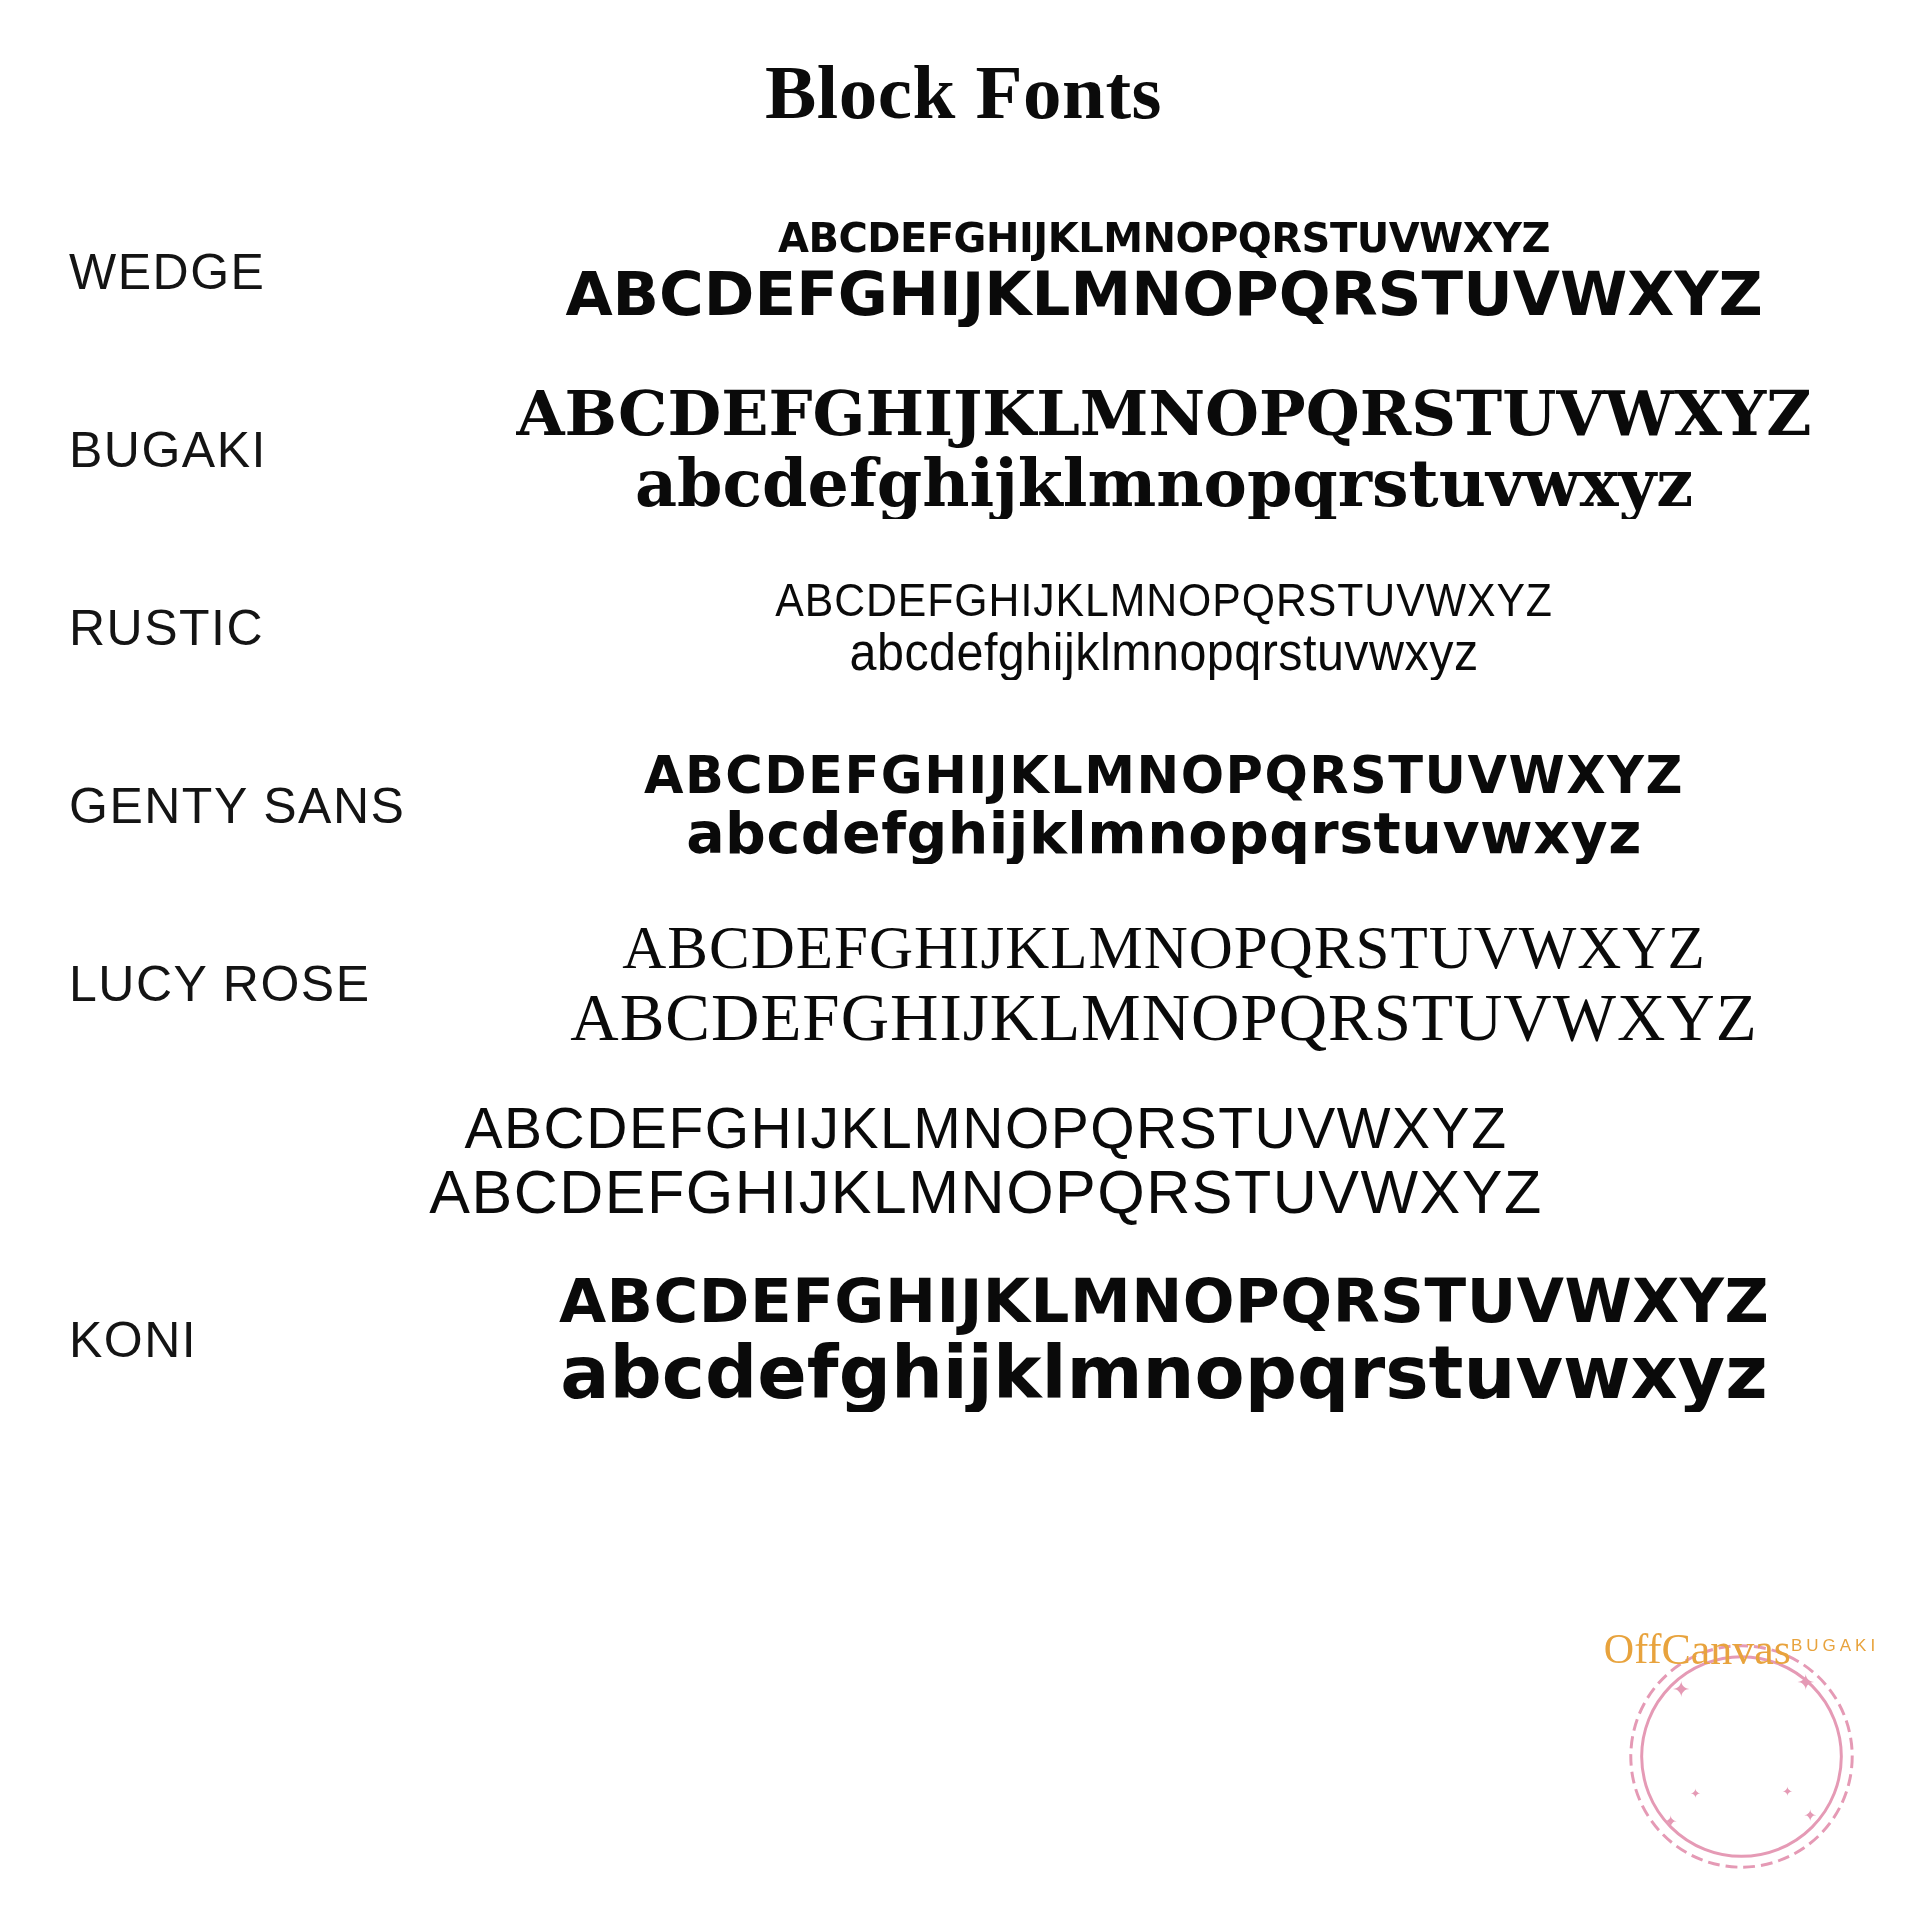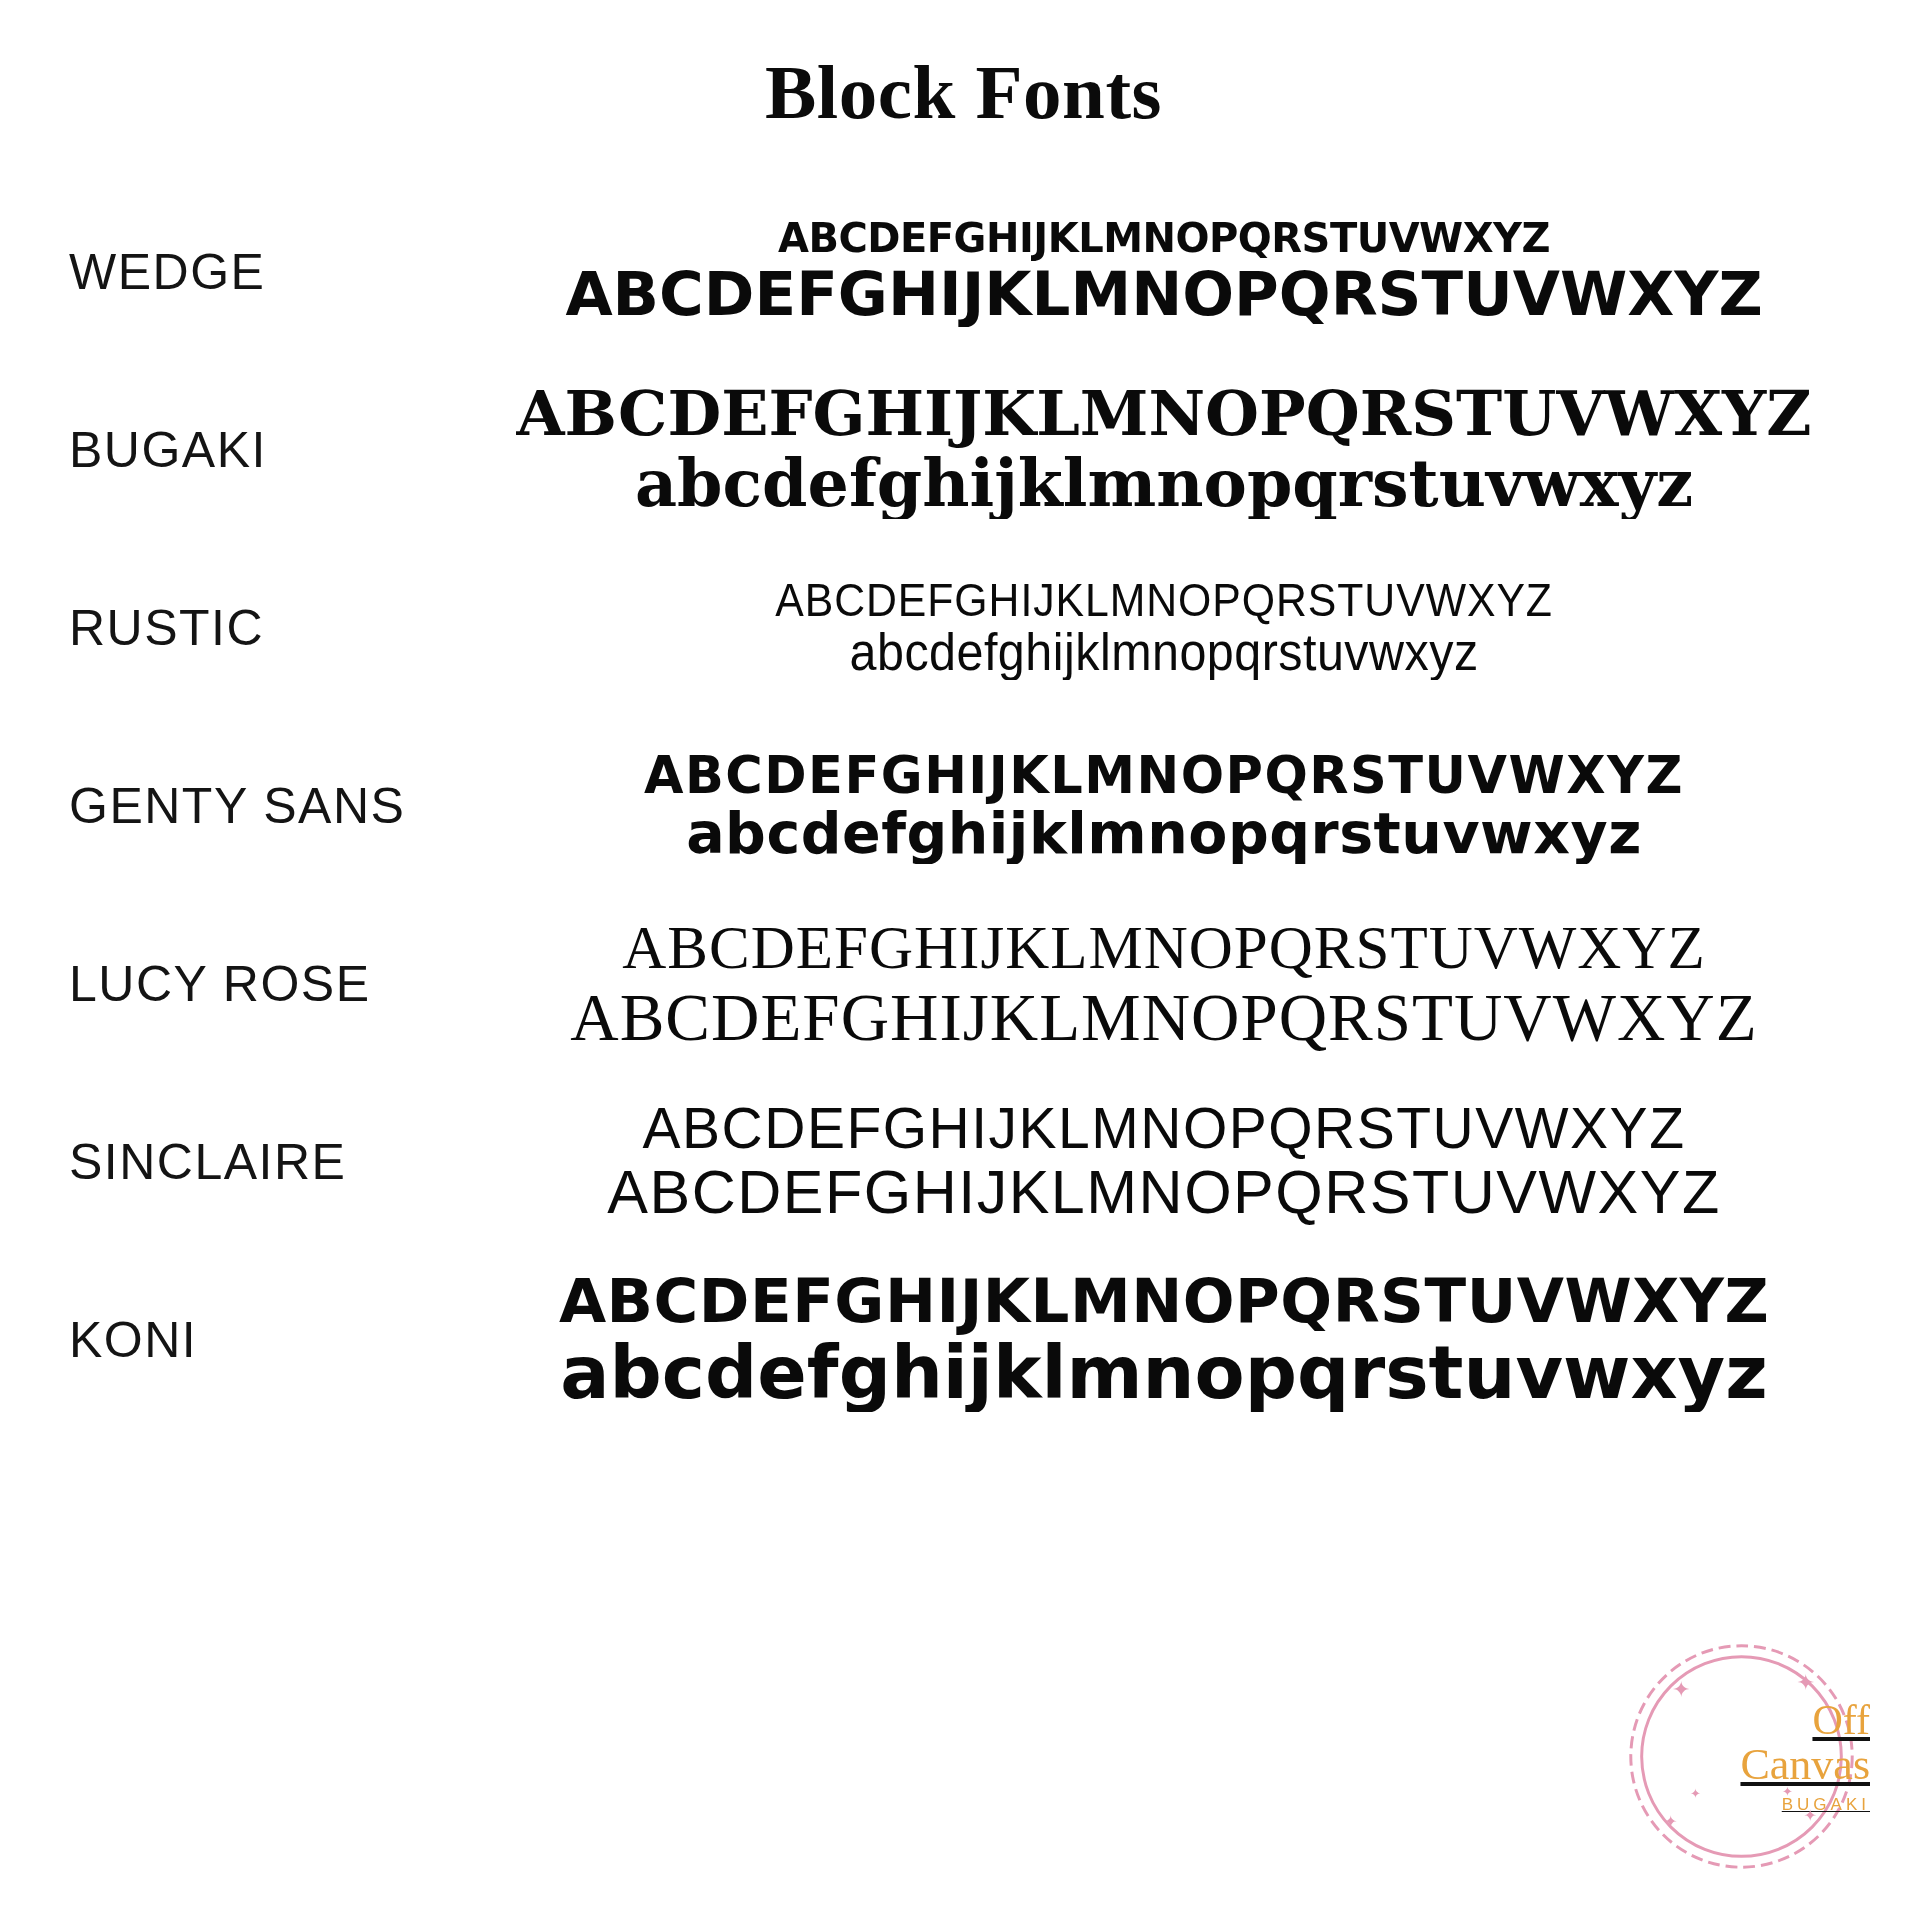--- a/index.html
+++ b/index.html
@@ -171,25 +171,23 @@
     right: 57px;
     bottom: 42px;
     width: 257px;
     height: 257px;
   }
   .logo svg { display: block; width: 257px; height: 257px; }
   .logo-text {
     position: absolute;
     inset: 0;
     display: flex;
-    flex-direction: column;
-    align-items: flex-end;
+    align-items: flex-start;
     justify-content: center;
     pointer-events: none;
-    text-decoration: underline;
   }
   .logo-off {
     font-family: "Liberation Serif", serif;
     font-size: 42px;
     color: #e8a33d;
     line-height: 1;
     margin-bottom: 2px;
   }
   .logo-canvas {
     font-family: "Liberation Serif", serif;
@@ -252,21 +250,20 @@
 
   <div class="font-row lucy">
     <div class="row-label">LUCY ROSE</div>
     <div class="row-sample">
       <div class="line l1">ABCDEFGHIJKLMNOPQRSTUVWXYZ</div>
       <div class="line l2">ABCDEFGHIJKLMNOPQRSTUVWXYZ</div>
     </div>
   </div>
 
   <div class="font-row sinclaire">
-    <div class="row-label">SINCLAIRE</div>
     <div class="row-sample">
       <div class="line l1">ABCDEFGHIJKLMNOPQRSTUVWXYZ</div>
       <div class="line l2">ABCDEFGHIJKLMNOPQRSTUVWXYZ</div>
     </div>
   </div>
 
   <div class="font-row koni">
     <div class="row-label">KONI</div>
     <div class="row-sample">
       <div class="line l1">ABCDEFGHIJKLMNOPQRSTUVWXYZ</div>

